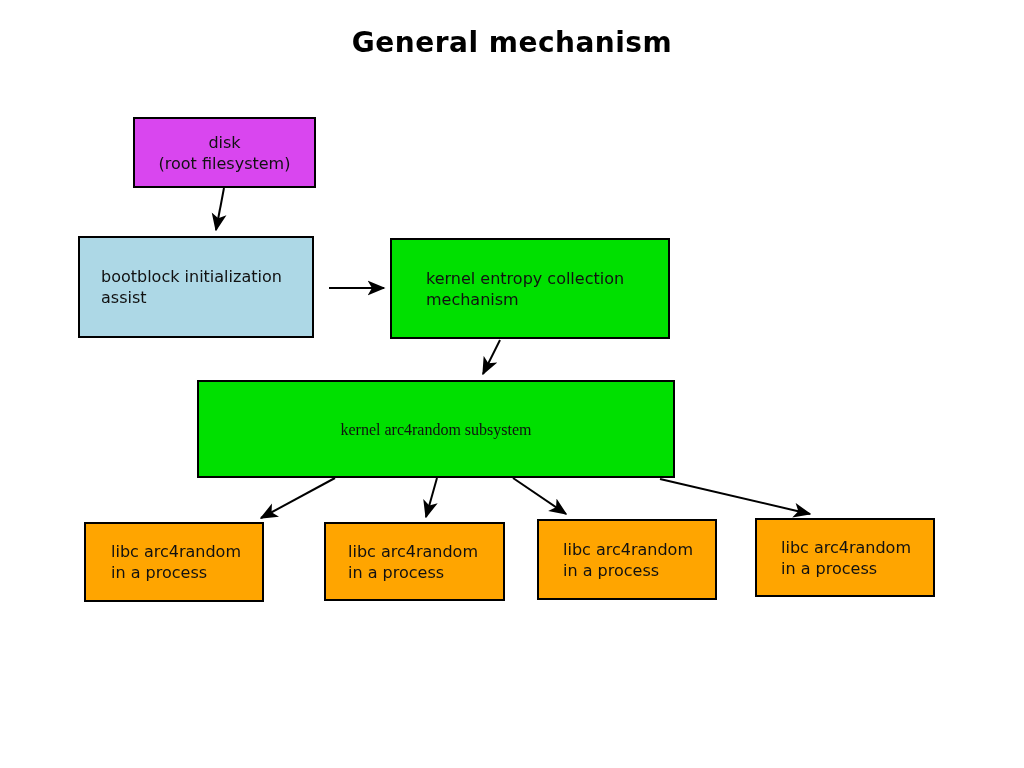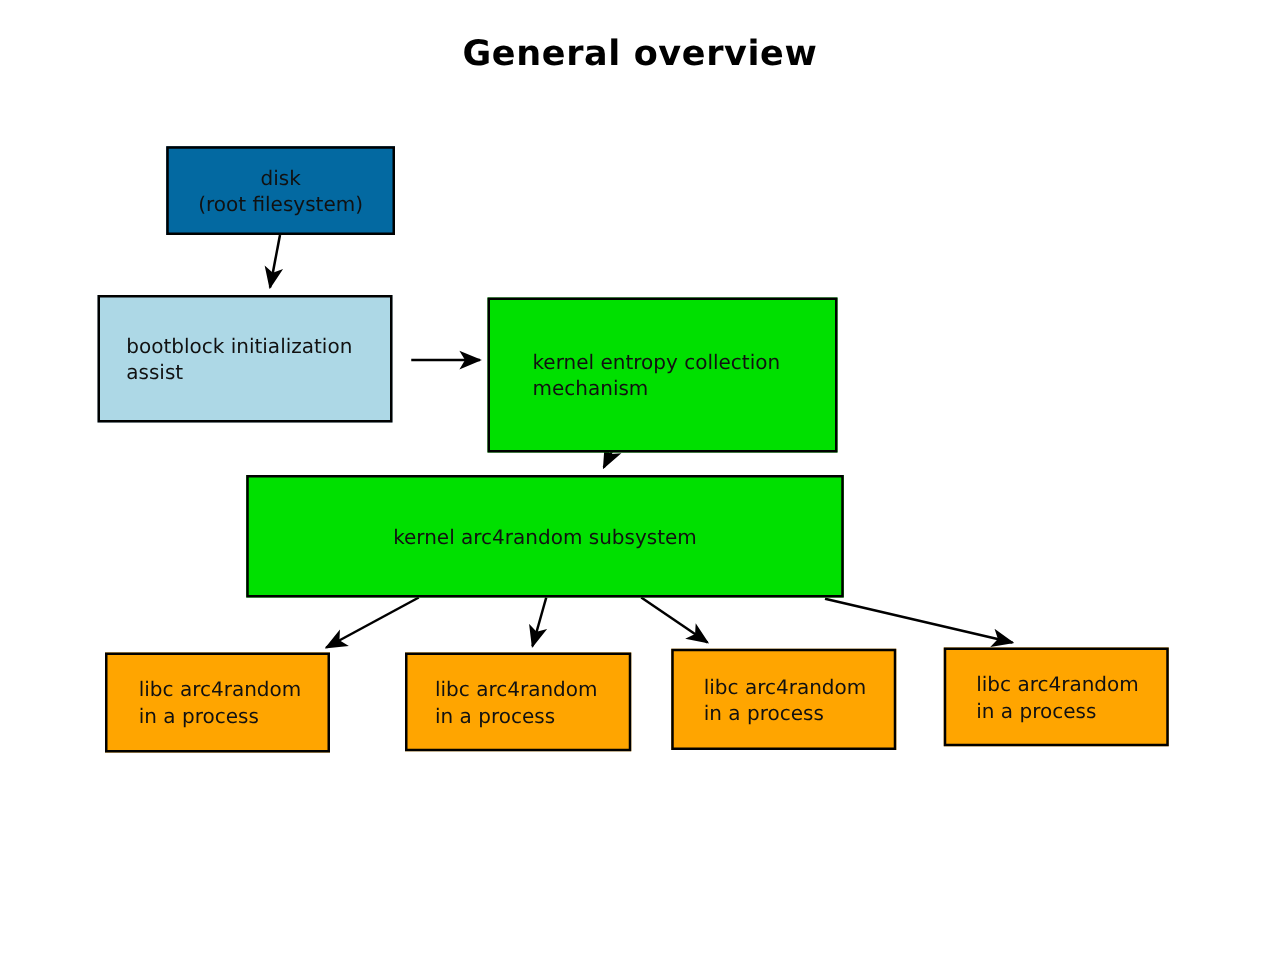--- a/index.html
+++ b/index.html
@@ -31,58 +31,58 @@
     align-items: center;
     font-size: 16px;
     line-height: 21px;
   }
   .node .label { white-space: pre-line; width: 100%; }
   .align-center { text-align: center; justify-content: center; }
   .align-left .label { text-align: left; }
 
   .node-disk              { left: 133px; top: 117px; width: 183px; height: 71px;  }
   .node-bootblock         { left:  78px; top: 236px; width: 236px; height: 102px; padding-left: 21px; padding-right: 6px; }
-  .node-kernel-entropy    { left: 390px; top: 238px; width: 280px; height: 124px; padding-left: 34px; padding-right: 6px; }
-  .node-kernel-arc4random { left: 197px; top: 380px; width: 478px; height: 98px;  }
+  .node-kernel-entropy    { left: 390px; top: 238px; width: 280px; height: 101px; padding-left: 34px; padding-right: 6px; }
+  .node-kernel-arc4random { left: 197px; top: 380px; width: 478px; height: 98px; font-family: Liberation Serif, serif;  }
   .node-libc-1            { left:  84px; top: 522px; width: 180px; height: 80px;  padding-left: 25px; }
   .node-libc-2            { left: 324px; top: 522px; width: 181px; height: 79px;  padding-left: 22px; }
   .node-libc-3            { left: 537px; top: 519px; width: 180px; height: 81px;  padding-left: 24px; }
   .node-libc-4            { left: 755px; top: 518px; width: 180px; height: 79px;  padding-left: 24px; }
 
   svg.edges {
     position: absolute;
     left: 0; top: 0;
     width: 1024px; height: 768px;
     pointer-events: none;
   }
   svg.edges line { stroke: #000000; stroke-width: 2; }
 </style>
 </head>
 <body>
 
 <div class="slide">
 
-  <div class="title">General overview</div>
+  <div class="title">General mechanism</div>
 
   <svg class="edges" viewBox="0 0 1024 768" xmlns="http://www.w3.org/2000/svg">
     <defs>
       <marker id="arrowhead" viewBox="0 0 12 10" refX="11" refY="5" markerWidth="9" markerHeight="8" orient="auto-start-reverse">
         <path d="M0,0 L12,5 L0,10 L3,5 Z" fill="#000000"></path>
       </marker>
     </defs>
     <line x1="224" y1="188" x2="216" y2="230" marker-end="url(#arrowhead)"></line>
     <line x1="329" y1="288" x2="384" y2="288" marker-end="url(#arrowhead)"></line>
     <line x1="500" y1="340" x2="483" y2="374" marker-end="url(#arrowhead)"></line>
     <line x1="335" y1="478" x2="261" y2="518" marker-end="url(#arrowhead)"></line>
     <line x1="437" y1="478" x2="426" y2="517" marker-end="url(#arrowhead)"></line>
     <line x1="513" y1="478" x2="566" y2="514" marker-end="url(#arrowhead)"></line>
     <line x1="660" y1="479" x2="810" y2="514" marker-end="url(#arrowhead)"></line>
   </svg>
 
-  <div class="node node-disk align-center" style="background-color: #0369a1;">
+  <div class="node node-disk align-center" style="background-color: #d946ef;">
     <div class="label">disk
 (root filesystem)</div>
   </div>
 
   <div class="node node-bootblock align-left" style="background-color: rgb(173, 216, 230);">
     <div class="label">bootblock initialization
 assist</div>
   </div>
 
   <div class="node node-kernel-entropy align-left" style="background-color: rgb(0, 224, 0);">

